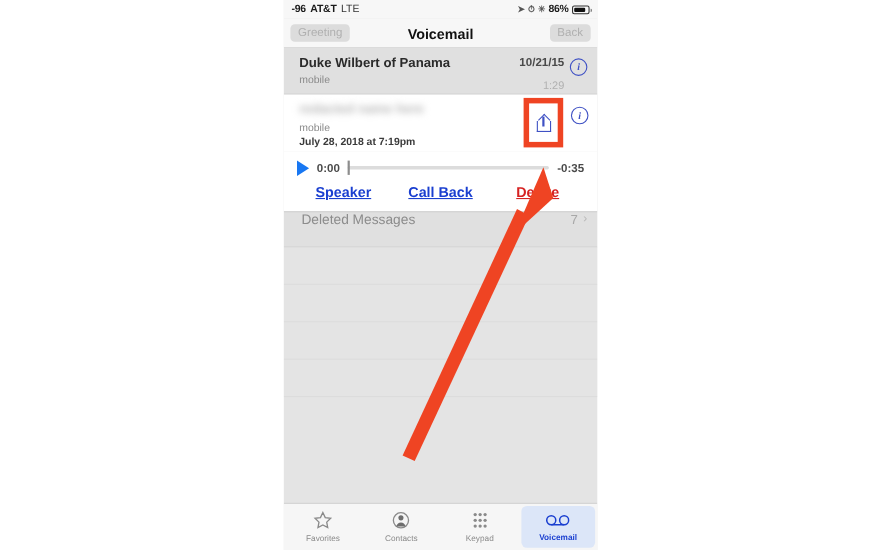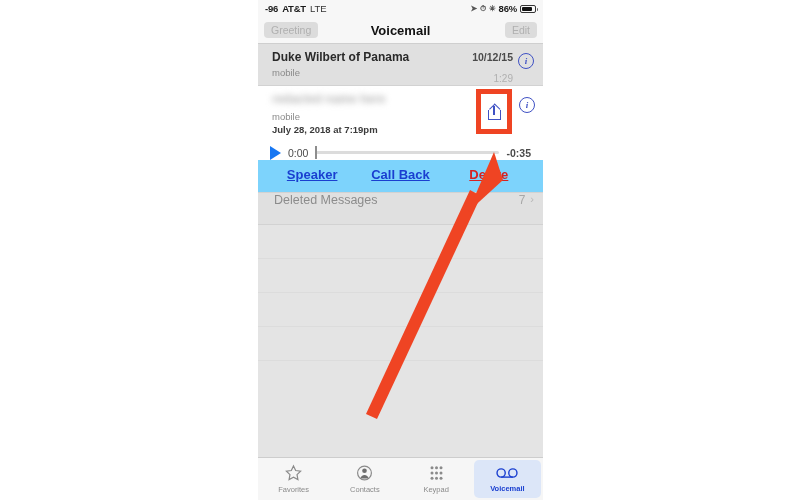--- a/index.html
+++ b/index.html
@@ -138,32 +138,32 @@
     background:#fff;
     padding:8px 12px 0 12px;
     display:flex;align-items:center;gap:7px;
   }
   .play-tri{
     width:0;height:0;
     border-left:11px solid #1877f2;
     border-top:7px solid transparent;
     border-bottom:7px solid transparent;
   }
-  .t-cur{font-size:10.5px;color:#4a4a4a;font-weight:normal;}
+  .t-cur{font-size:10.5px;color:#4a4a4a;font-weight:bold;}
   .t-rem{font-size:10.5px;color:#4a4a4a;font-weight:bold;}
   .track{
     flex:1;height:3px;background:#dcdcdc;border-radius:2px;position:relative;
   }
   .track .head{
     position:absolute;left:0;top:-5px;width:2px;height:13px;background:#8d8d8d;
   }
 
   
   .actions{
-    background:#7dd3fc;
+    background:#ffffff;
     display:flex;
     padding:7px 10px 10px 10px;
   }
   .act{
     flex:1;text-align:center;
     font-size:13px;font-weight:bold;
     text-decoration:underline;
   }
   .act.blue{color:#1a3fd0;}
   .act.red{color:#d62222;}
@@ -222,29 +222,29 @@
       <span>86%</span>
       <span class="batt">
           <i style="width:86%"></i>
         </span>
     </div>
   </div>
 
   <div class="navbar">
     <div class="nav-btn">Greeting</div>
     <div class="nav-title">Voicemail</div>
-    <div class="nav-btn nav-spacer">Edit</div>
+    <div class="nav-btn nav-spacer">Back</div>
   </div>
 
   <div class="vm-row gray">
     <div class="vm-name">Duke Wilbert of Panama</div>
     <div class="vm-sub">mobile</div>
     <div class="vm-right">
       <div>
-        <div class="vm-date">10/12/15</div>
+        <div class="vm-date">10/21/15</div>
         <div class="vm-dur">1:29</div>
       </div>
       <div class="info-btn">i</div>
     </div>
   </div>
 
   <div class="vm-row white" style="border-bottom:none;padding-bottom:2px;">
     <div class="vm-name blurred">redacted name here</div>
     <div class="vm-sub" style="margin-top:4px">mobile</div>
     <div class="vm-sub dark">July 28, 2018 at 7:19pm</div>

